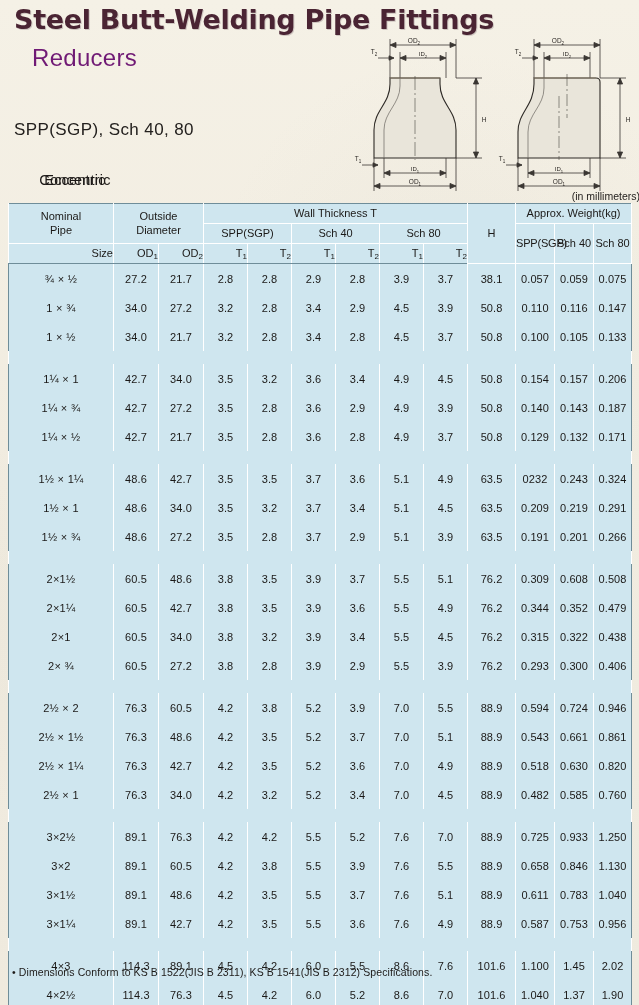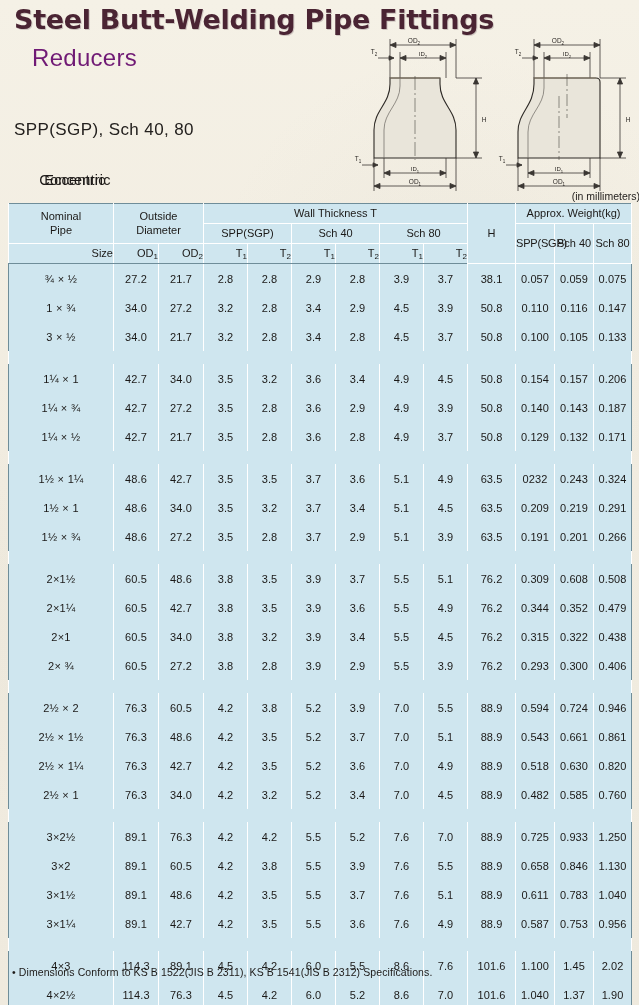--- a/index.html
+++ b/index.html
@@ -377,21 +377,21 @@
           <td>3.4</td>
           <td>2.9</td>
           <td>4.5</td>
           <td>3.9</td>
           <td>50.8</td>
           <td>0.110</td>
           <td>0.116</td>
           <td class="edge-r">0.147</td>
         </tr>
         <tr>
-          <td class="size-cell edge-l">3 × ½</td>
+          <td class="size-cell edge-l">1 × ½</td>
           <td>34.0</td>
           <td>21.7</td>
           <td>3.2</td>
           <td>2.8</td>
           <td>3.4</td>
           <td>2.8</td>
           <td>4.5</td>
           <td>3.7</td>
           <td>50.8</td>
           <td>0.100</td>

